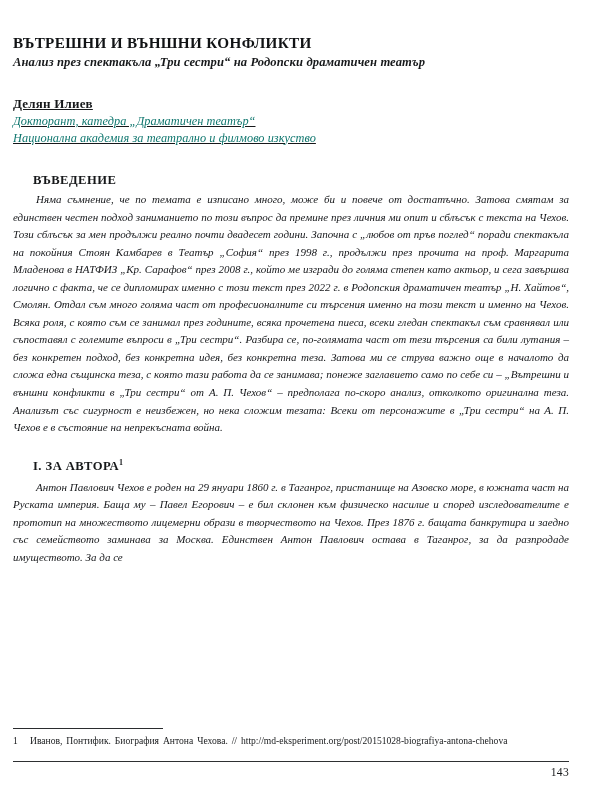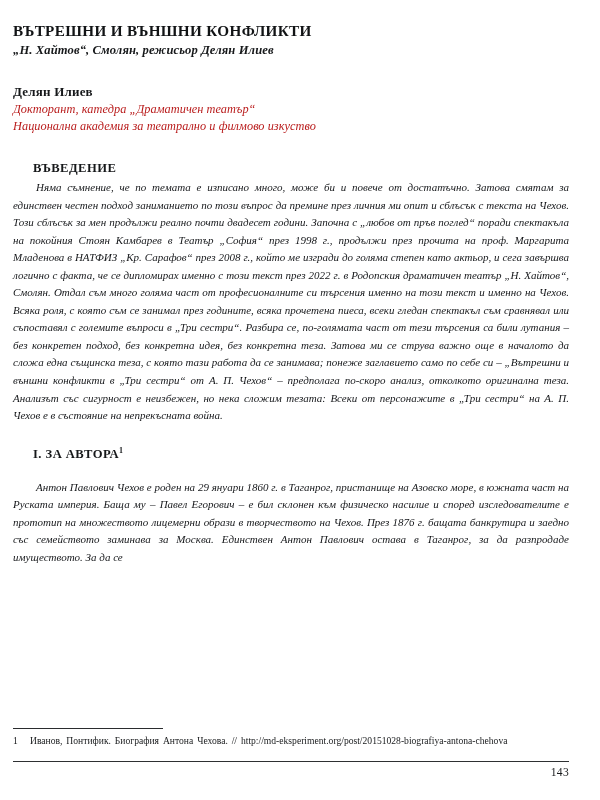--- a/index.html
+++ b/index.html
@@ -18,21 +18,21 @@
   .page {
     position: relative;
     width: 600px;
     height: 800px;
     box-sizing: border-box;
     padding: 0;
   }
   .content {
     position: absolute;
     left: 13px;
-    top: 20px;
+    top: 32px;
     width: 556px;
   }
 
   
   .title-block { margin: 0 0 0 0; }
   .title-line {
     font-family: "Liberation Serif", "DejaVu Serif", serif;
     font-weight: bold;
     font-size: 15.2px;
     line-height: 21px;
@@ -45,45 +45,45 @@
     font-weight: bold;
     font-style: italic;
     font-size: 12.6px;
     line-height: 19px;
     letter-spacing: 0.1px;
     color: #17191b;
     white-space: nowrap;
   }
 
   
-  .author-block { margin-top: 23px; }
+  .author-block { margin-top: 23px; text-decoration: underline; }
   .author-name {
     font-weight: bold;
     font-size: 13px;
     line-height: 18px;
     letter-spacing: 0.2px;
   }
   .author-affil {
     font-style: italic;
     font-size: 12.3px;
     line-height: 16.5px;
     letter-spacing: 0.05px;
-    color: #b91c1c;
+    color: #0f766e;
   }
 
   
   .section-heading {
     font-weight: bold;
     font-size: 12.6px;
     line-height: 18px;
     letter-spacing: 0.45px;
     margin-left: 20px;
   }
   .sec-intro { margin-top: 25px; margin-bottom: 2px; }
-  .sec-author { margin-top: 17px; margin-bottom: 16px; }
+  .sec-author { margin-top: 17px; margin-bottom: 4px; }
   .section-heading sup {
     font-size: 8px;
     font-weight: bold;
     vertical-align: super;
     letter-spacing: 0;
   }
 
   
   .para {
     font-style: italic;
@@ -151,21 +151,21 @@
   }
 </style>
 </head>
 <body>
 
 <div class="page">
   <div class="content">
 
     <div class="title-block">
       <div class="title-line">ВЪТРЕШНИ И ВЪНШНИ КОНФЛИКТИ</div>
-      <div class="subtitle-line">„Н. Хайтов“, Смолян, режисьор Делян Илиев</div>
+      <div class="subtitle-line">Анализ през спектакъла „Три сестри“ на Родопски драматичен театър</div>
     </div>
 
     <div class="author-block">
       <div class="author-name">Делян Илиев</div>
       <div class="author-affil">Докторант, катедра „Драматичен театър“</div>
       <div class="author-affil">Национална академия за театрално и филмово изкуство</div>
     </div>
 
     <div class="section-heading sec-intro">
       <span>ВЪВЕДЕНИЕ</span>

